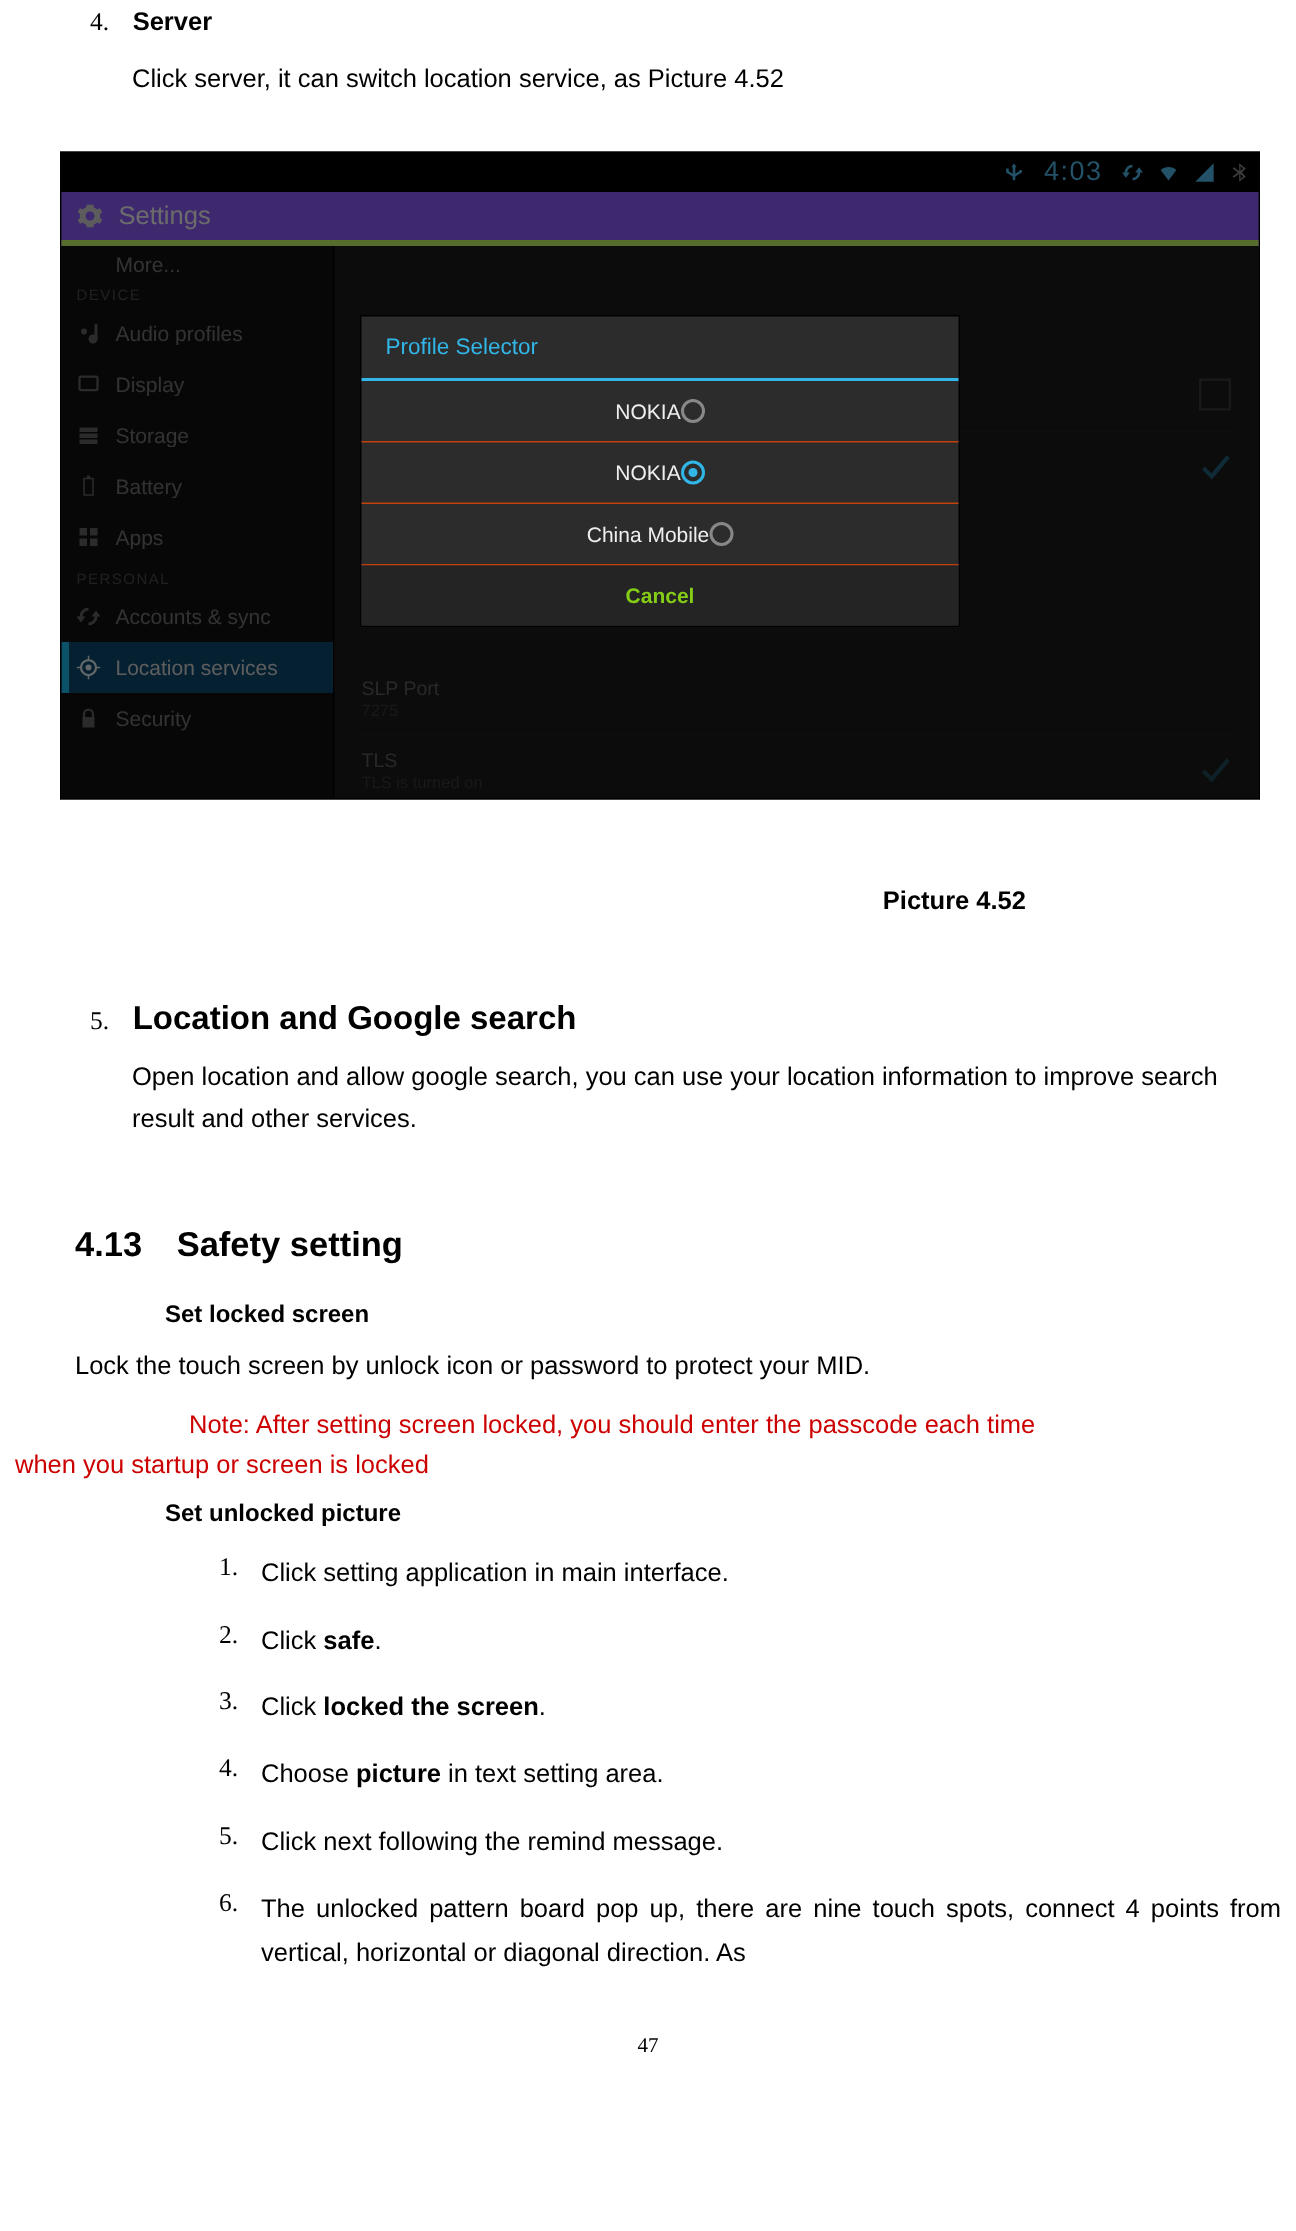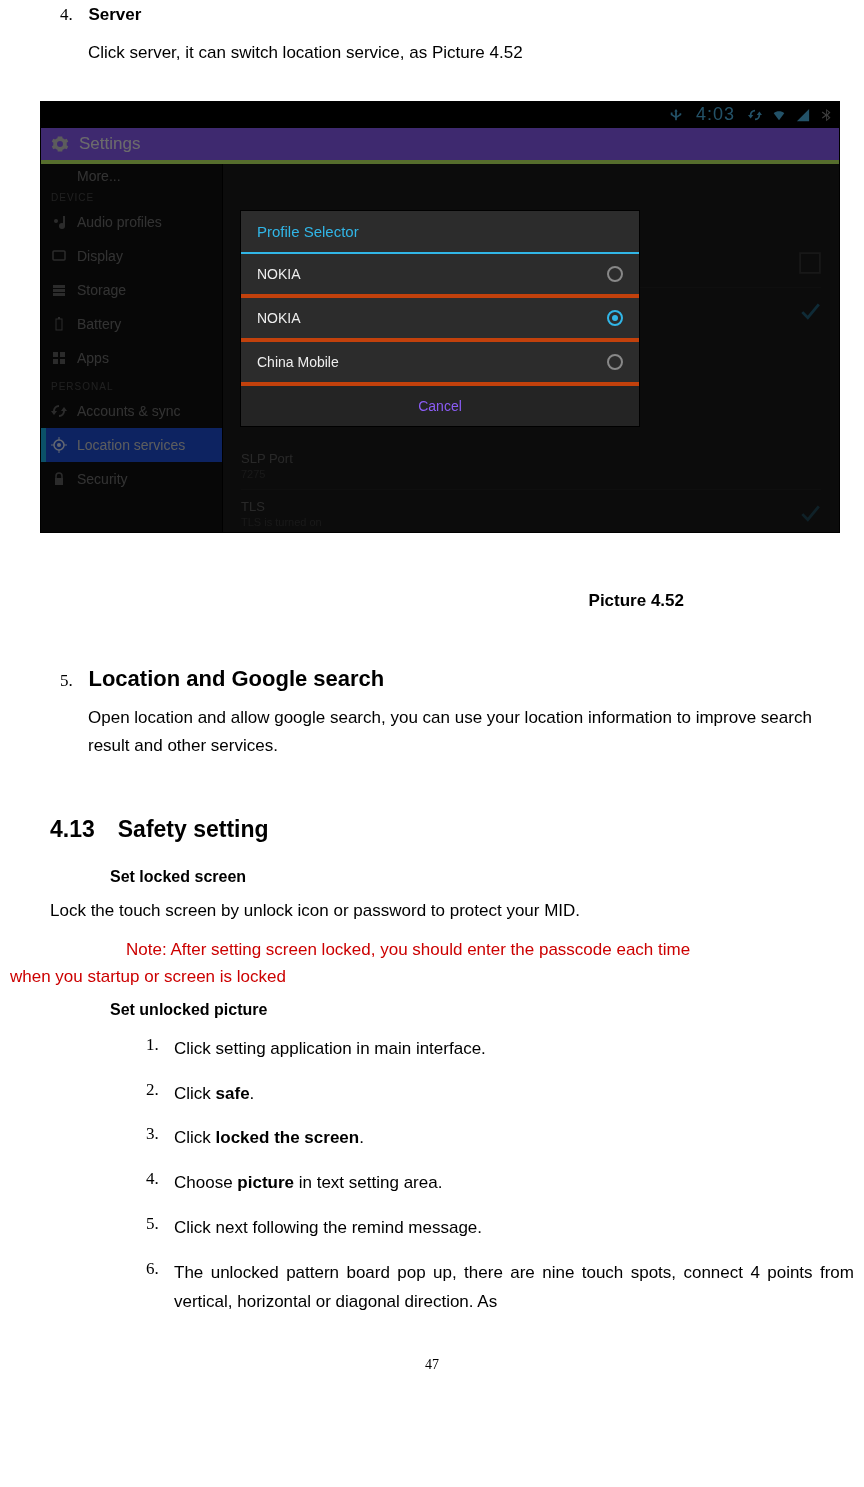--- a/index.html
+++ b/index.html
@@ -33,39 +33,39 @@
     .app-row { display: flex; align-items: center; height: 36px; border-bottom: 4px solid #bef264; background: #8b5cf6; }
     .app-row .gear { width: 18px; height: 18px; margin: 0 10px; }
     .app-row .app-title { font-size: 17px; color: #eee; }
 
     .main-cols { display: flex; height: calc(100% - 62px); }
     .left-col { width: 182px; background: #111; border-right: 1px solid #000; font-size: 14px; color: #cfcfcf; overflow: hidden; }
     .left-col .li-row { height: 34px; display: flex; align-items: center; padding-left: 10px; position: relative; }
     .left-col .li-row.cut { height: 22px; align-items: flex-end; padding-bottom: 2px; }
     .left-col .li-row .li-icon { width: 16px; height: 16px; margin-right: 10px; opacity: 0.85; }
     .left-col .sect { font-size: 10px; color: #7f7f7f; letter-spacing: 1px; padding: 6px 10px 2px; }
-    .left-col .li-row.active { background: #1d4ed8; }
+    .left-col .li-row.active { background: #0c4a6e; }
     .left-col .li-row.active::before { content:""; position:absolute; left:0; top:0; bottom:0; width:5px; background:#1ab4e6; }
 
     .right-col { flex: 1; background: #1b1b1b; font-size: 13px; color: #777; padding: 0 18px; overflow: hidden; position: relative; }
     .right-col .r-row { padding: 9px 0; border-bottom: 1px solid #2a2a2a; position: relative; }
     .right-col .r-title { color: #9a9a9a; font-size: 13px; }
     .right-col .r-sub { color: #555; font-size: 11px; margin-top: 2px; }
     .right-col .r-check { position: absolute; right: 0; top: 12px; width: 22px; height: 22px; }
     .dimmed { opacity: 0.5; }
 
     
     .scrim { position: absolute; inset: 0; background: rgba(0,0,0,0.55); display: flex; align-items: flex-start; justify-content: center; }
     .dialog { margin-top: 108px; width: 400px; background: #2c2c2c; border: 1px solid #000; color: #eee; }
     .dialog .dlg-title { color: #31b6e7; font-size: 15px; padding: 12px 16px; border-bottom: 2px solid #31b6e7; }
-    .dialog .opt { display: flex; align-items: center; justify-content: space-between; padding: 12px 16px; border-bottom: 4px solid #c2410c; font-size: 14px; }
+    .dialog .opt { display: flex; align-items: center; justify-content: center; padding: 12px 16px; border-bottom: 1px solid #c2410c; font-size: 14px; }
     .dialog .radio { width: 16px; height: 16px; border: 2px solid #888; border-radius: 50%; display: inline-block; position: relative; }
     .dialog .radio.sel { border-color: #31b6e7; }
     .dialog .radio.sel::after { content:""; position:absolute; inset:3px; background:#31b6e7; border-radius:50%; }
-    .dialog .cancel { text-align: center; padding: 12px; background: #242424; font-size: 14px; color: #8b5cf6; }
+    .dialog .cancel { text-align: center; padding: 12px; background: #242424; font-size: 14px; color: #84cc16; font-weight: bold; }
 
     .fig-caption { text-align: right; font-weight: bold; font-size: 17px; margin-top: 58px; margin-right: 170px; }
 
     .list-item-5 { margin-left: 50px; margin-top: 55px; }
     .para-5 { margin-left: 78px; margin-top: 12px; font-size: 17px; line-height: 1.7; }
 
     .sec-413 { margin-left: 40px; margin-top: 55px; font-size: 23px; font-weight: bold; }
     .sub-bold { margin-left: 100px; margin-top: 25px; font-size: 16px; font-weight: bold; }
     .para-lock { margin-left: 40px; margin-top: 15px; font-size: 17px; }
 

